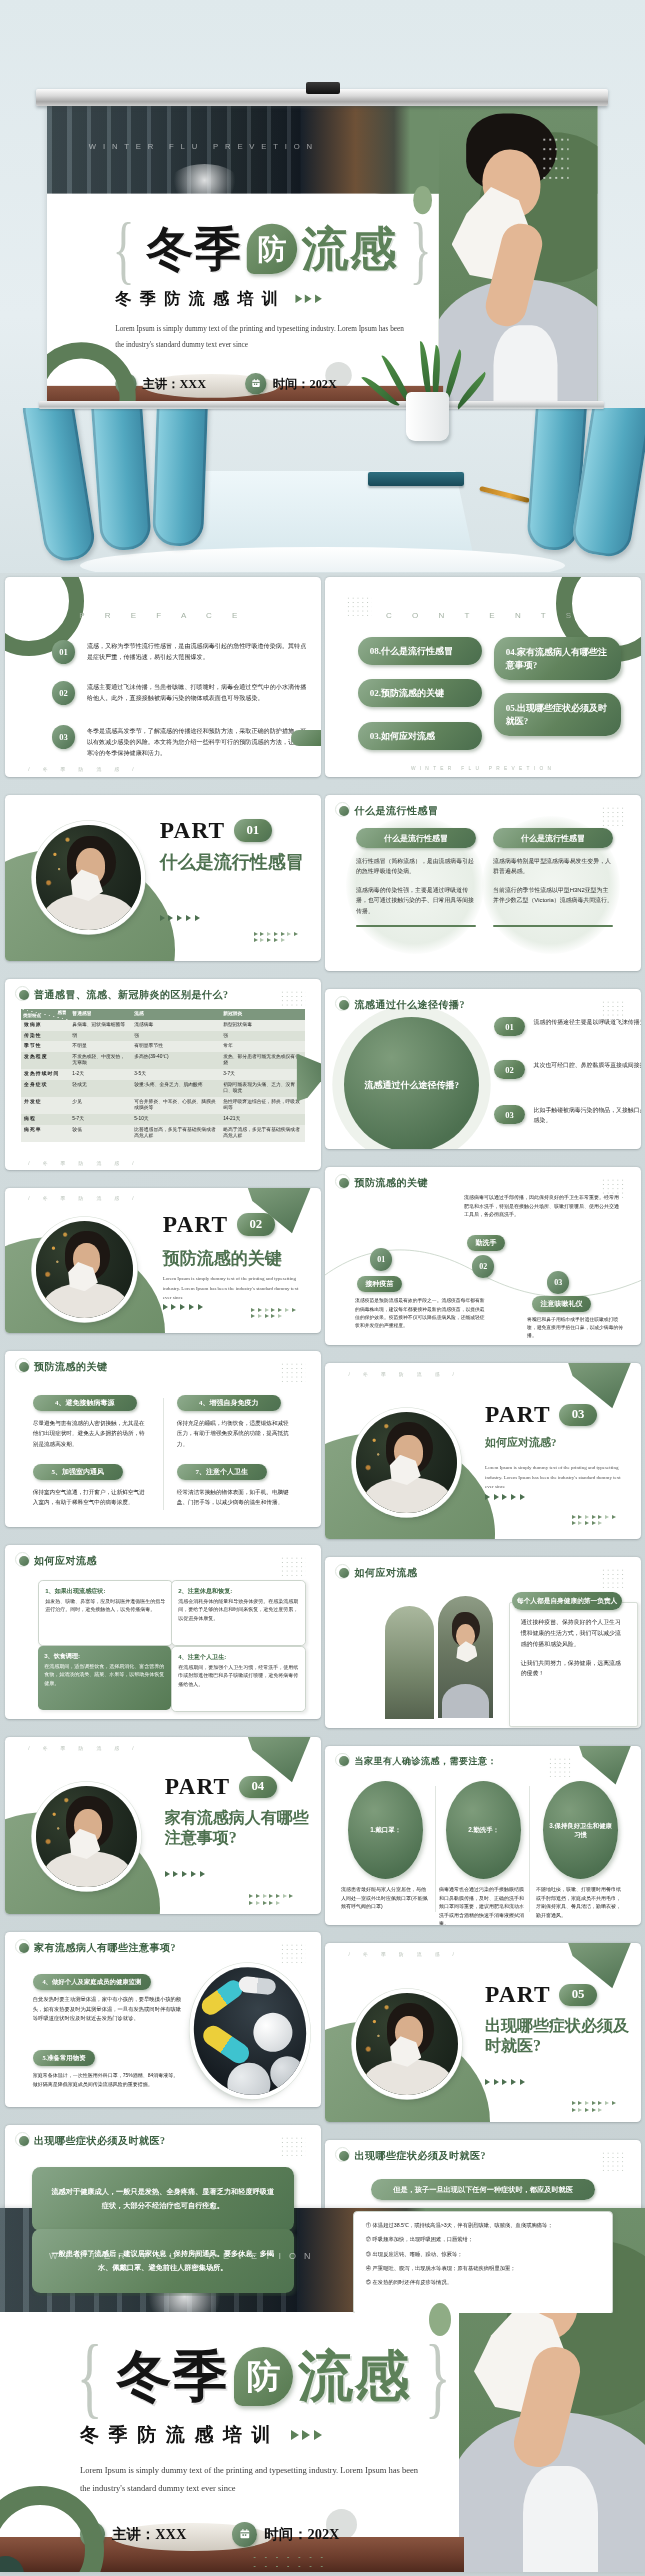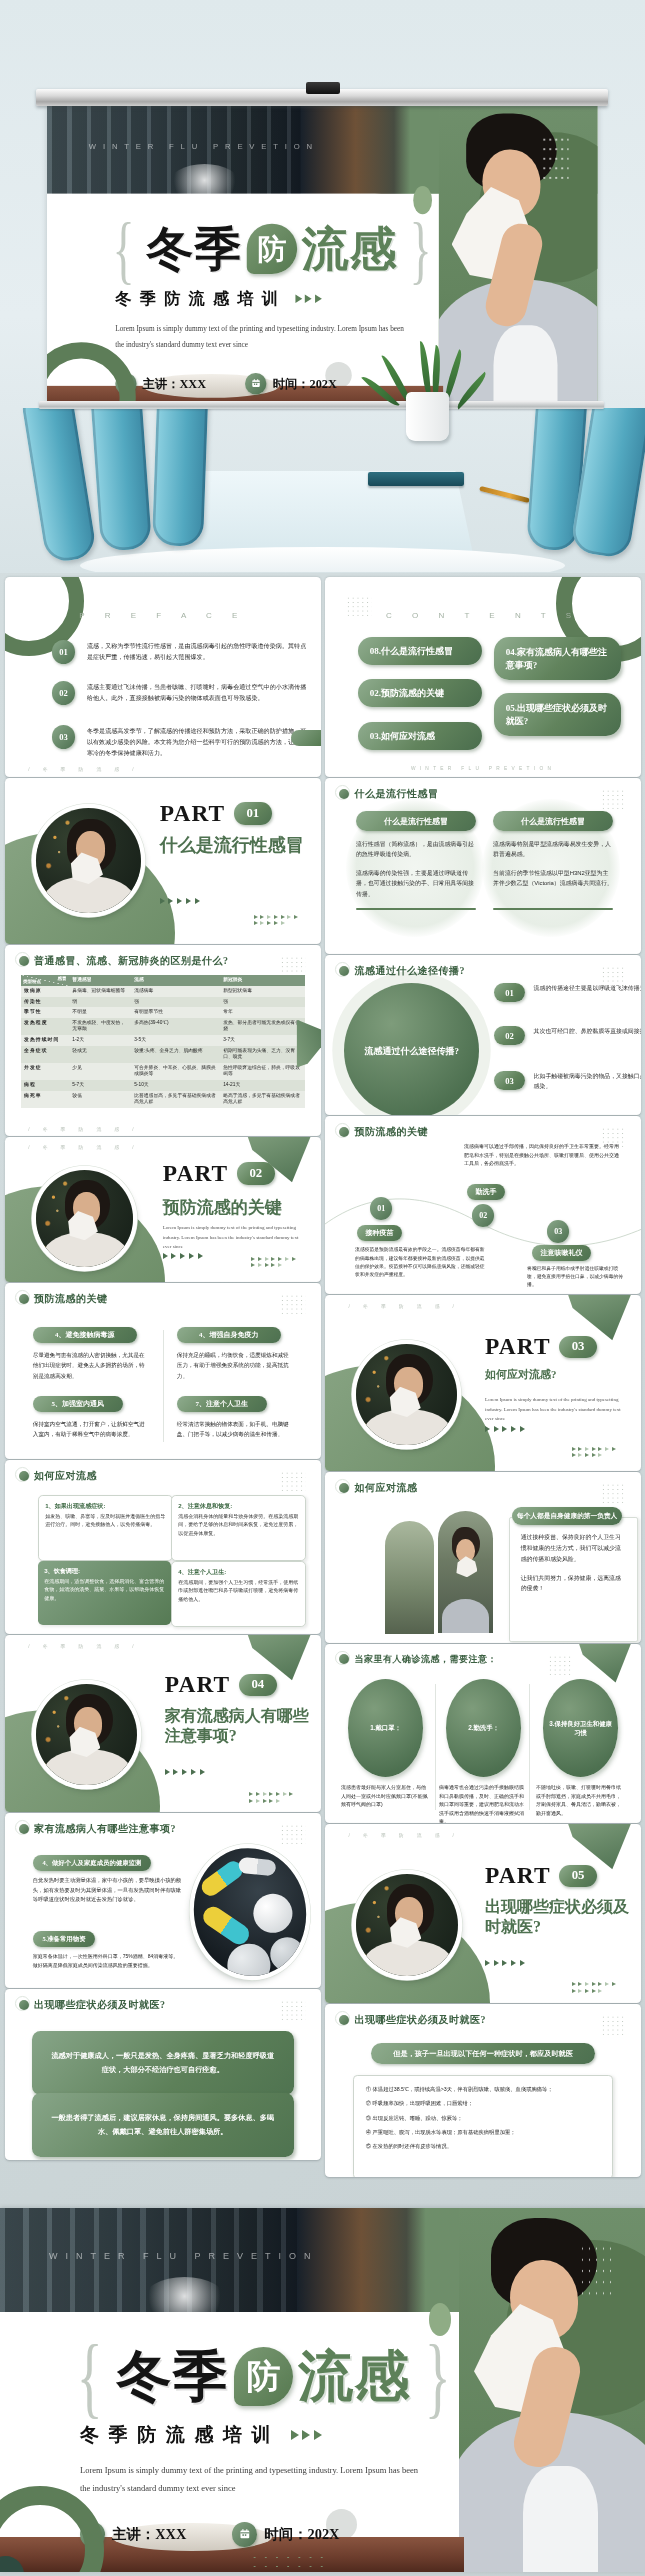--- a/index.html
+++ b/index.html
@@ -153,21 +153,21 @@
   .cv-sofa{position:absolute;left:0;bottom:0;width:464px;height:35px;z-index:3;
     background:linear-gradient(180deg,#8a5540 0%,#6b3c2c 60%,#4f2a1e 100%);}
   .cv-sofa::before{content:"";position:absolute;left:112px;top:-14px;width:160px;height:28px;border-radius:50%;
     background:linear-gradient(180deg,#f2efe9,#cfc9bf);}
   .cv-ring{position:absolute;left:-24.5px;bottom:-42px;width:90px;height:90px;border-radius:50%;
     border:19px solid #5d7d58;z-index:4;}
   .cv-ring2{position:absolute;left:-12.8px;bottom:-21px;width:37px;height:37px;border-radius:50%;
     background:#2e4a40;z-index:4;}
   
   #grid{position:absolute;left:0;top:573px;width:645px;padding:4.3px 4.8px;display:flex;gap:4.3px;}
-  .col{display:flex;flex-direction:column;gap:1px;width:316px;}
+  .col{display:flex;flex-direction:column;gap:18px;width:316px;}
   
   .big-title{position:absolute;left:0;right:0;top:14px;text-align:center;z-index:2;
     font:900 24.5px/1 "Liberation Serif",serif;color:#3c6245;letter-spacing:3.2px;}
   .big-sub{position:absolute;left:0;right:0;top:34px;text-align:center;z-index:1;
     color:#a4b2a4;font-size:8px;letter-spacing:9px;}
   .ring-tl{position:absolute;left:-31px;top:-31px;width:80px;height:80px;border-radius:50%;
     border:15px solid #5d7d58;}
   .ring-tr{position:absolute;right:-32px;top:-32px;width:85px;height:85px;border-radius:50%;
     border:16px solid #5d7d58;}
   .halfpill-r{position:absolute;right:0;bottom:31px;width:30px;height:16px;border-radius:10.6px 0 0 10.6px;

